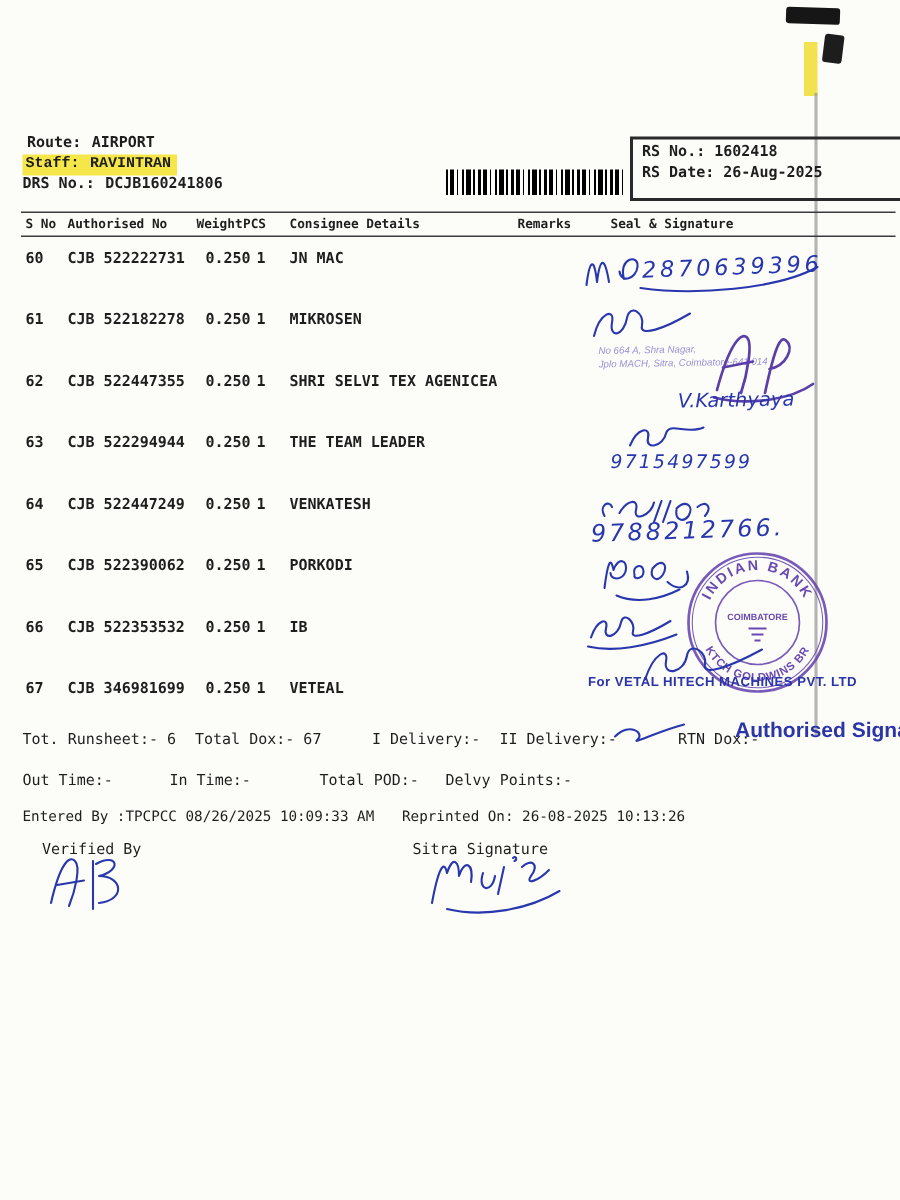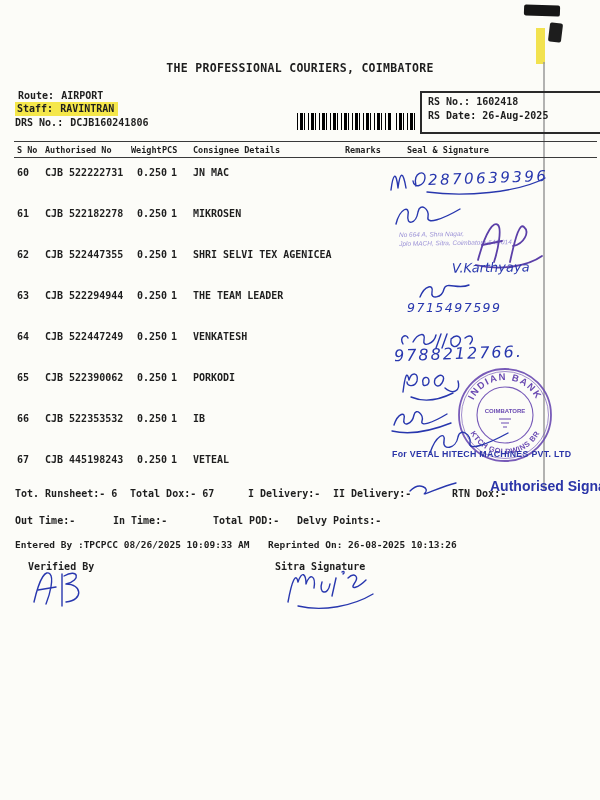--- a/index.html
+++ b/index.html
@@ -5,32 +5,32 @@
   html,body{margin:0;padding:0;background:#e8e8e8;}
   .page{position:relative;width:600px;height:800px;background:#fcfcf8;overflow:hidden;
         font-family:"DejaVu Sans Mono","Liberation Mono",monospace;color:#1e1e1e;}
   .abs{position:absolute;}
   .title{position:absolute;top:61px;left:0;width:600px;text-align:center;
          font-size:11.5px;font-weight:bold;letter-spacing:.3px;}
   .subtitle{position:absolute;top:75px;left:0;width:600px;text-align:center;
             font-size:11px;font-weight:bold;}
   .meta{position:absolute;font-size:10px;font-weight:bold;white-space:nowrap;}
   .meta .lab{margin-right:7px;}
-  .hl{background:#f5e74a;padding:1px 4px 2px 2px;}
+  .hl{background:#f5e74a;padding:1px 4px 2px 2px;font-family:Liberation Mono, monospace;}
   .rsbox{position:absolute;left:420px;top:91px;width:178px;height:35px;
          border:2px solid #2a2a2a;padding:2px 6px;font-size:10px;font-weight:bold;line-height:14px;}
   .barcode{position:absolute;left:297px;top:113px;width:121px;height:17px;
            background:repeating-linear-gradient(90deg,#000 0 1.5px,transparent 1.5px 3px,
                       #000 3px 6px,transparent 6px 7.5px,#000 7.5px 8.5px,transparent 8.5px 11px);}
   .hline{position:absolute;left:14px;width:583px;height:1px;background:#3a3a3a;}
   .th{position:absolute;top:145px;font-size:8.5px;font-weight:bold;white-space:nowrap;}
   .trow{position:absolute;left:0;width:600px;height:14px;font-size:10px;font-weight:bold;}
   .trow span{position:absolute;white-space:nowrap;}
   .c-sno{left:17px}.c-con{left:45px}.c-wt{left:137px}.c-pcs{left:171px}.c-name{left:193px}
-  .foot{position:absolute;font-size:10px;font-weight:bold;white-space:nowrap;}
+  .foot{position:absolute;font-size:10px;font-weight:normal;white-space:nowrap;}
   .foot.small{font-size:9.5px;}
   .ink{position:absolute;color:#2837ae;font-family:"DejaVu Sans",sans-serif;
        font-style:italic;white-space:nowrap;}
   .stamp-blue{color:#2b35a8;font-family:"Liberation Sans",sans-serif;
               font-style:normal;font-weight:bold;}
   .stamp-lines{position:absolute;color:#8a7fd0;font-size:6.5px;line-height:9px;
                font-family:"Liberation Sans",sans-serif;opacity:.85;font-style:italic;white-space:nowrap;}
   svg.sig{position:absolute;overflow:visible;}
   .sig path{fill:none;stroke:#2837ae;stroke-width:1.4;stroke-linecap:round;stroke-linejoin:round;}
   .sig.purple path{stroke:#5b3fa8;stroke-width:1.8;}
@@ -44,21 +44,20 @@
 </head>
 <body>
 
 <div class="page">
 
   <div class="markA"></div>
   <div class="markB"></div>
   <div class="ystrip"></div>
   <div class="vline"></div>
 
-  <div class="title">THE PROFESSIONAL COURIERS, COIMBATORE</div>
 
   <div class="meta" style="left:18px;top:90px">
     <span class="lab">Route:</span><span>AIRPORT</span>
   </div>
   <div class="meta" style="left:15px;top:103px">
     <span class="hl"><span class="lab">Staff:</span><span>RAVINTRAN</span></span>
   </div>
   <div class="meta" style="left:15px;top:117px">
     <span class="lab">DRS No.:</span><span>DCJB160241806</span>
   </div>
@@ -123,21 +122,21 @@
   </div>
   <div class="trow" style="top:413px">
     <span class="c-sno">66</span>
     <span class="c-con">CJB 522353532</span>
     <span class="c-wt">0.250</span>
     <span class="c-pcs">1</span>
     <span class="c-name">IB</span>
   </div>
   <div class="trow" style="top:454px">
     <span class="c-sno">67</span>
-    <span class="c-con">CJB 445198243</span>
+    <span class="c-con">CJB 346981699</span>
     <span class="c-wt">0.250</span>
     <span class="c-pcs">1</span>
     <span class="c-name">VETEAL</span>
   </div>
 
   <span class="foot" style="left:15px;top:488px">Tot. Runsheet:- 6</span>
   <span class="foot" style="left:130px;top:488px">Total Dox:- 67</span>
   <span class="foot" style="left:248px;top:488px">I Delivery:-</span>
   <span class="foot" style="left:333px;top:488px">II Delivery:-</span>
   <span class="foot" style="left:452px;top:488px">RTN Dox:-</span>

